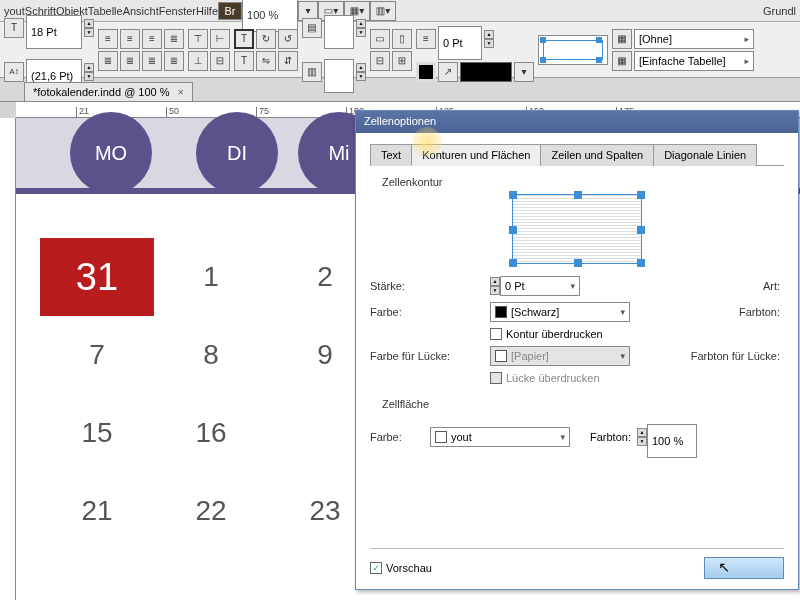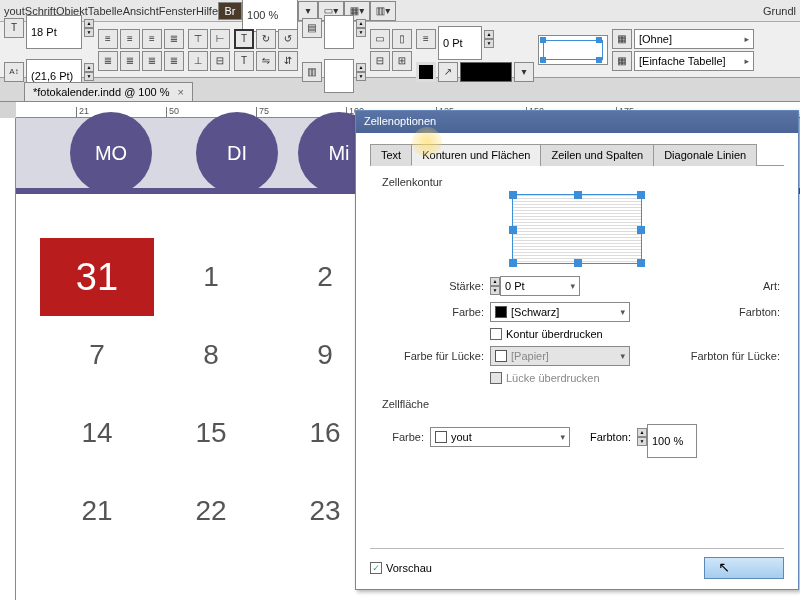--- a/index.html
+++ b/index.html
@@ -37,21 +37,21 @@
 .dialog { position: absolute; left: 355px; top: 110px; width: 444px; height: 480px; background: #ffffff; border: 1px solid #6688bb; box-shadow: 2px 2px 4px rgba(0,0,0,0.3); }
 .dlg-title { background: linear-gradient(#5a75a5, #4a6595); color: #fff; padding: 4px 8px; height: 22px; }
 .dlg-body { padding: 10px 14px; position: relative; height: calc(100% - 22px); }
 .tabs { display: flex; border-bottom: 1px solid #999; }
 .tab { padding: 4px 10px; border: 1px solid #999; border-bottom: none; background: #ddd; margin-right: -1px; position: relative; top: 1px; }
 .tab.active { background: #eee; border-bottom: 1px solid #eee; }
 .group-label { color: #333; margin: 10px 0 4px 12px; }
 .big-preview { width: 130px; height: 70px; border: 1.5px solid #3b8fd8; background: repeating-linear-gradient(#ddd, #ddd 1px, #fff 1px, #fff 3px); margin: 6px auto 12px; position: relative; }
 .big-preview .h { position: absolute; width: 8px; height: 8px; background: #3b8fd8; }
 .form-row { display: flex; align-items: center; margin: 6px 0; }
-.form-row label { width: 120px; text-align: right; padding-right: 6px; color: #333; }
+.form-row label { width: 120px; padding-right: 6px; color: #333; }
 .dd { border: 1px solid #888; background: #fff; height: 20px; padding: 0 4px; display: inline-flex; align-items: center; gap: 4px; min-width: 80px; position: relative; }
 .dd::after { content: '▾'; position: absolute; right: 4px; font-size: 9px; color: #555; }
 .dd.wide { min-width: 140px; }
 .dd.disabled { background: #e4e4e4; color: #888; }
 .sw { width: 12px; height: 12px; border: 1px solid #555; display: inline-block; }
 .sw.black { background: #000; }
 .sw.white { background: #fff; }
 .sw.grau { background: #fff; }
 .cb { width: 12px; height: 12px; border: 1px solid #666; background: #fff; display: inline-flex; align-items: center; justify-content: center; font-size: 9px; color: #2a6; margin-right: 4px; }
 .right-label { margin-left: auto; padding-right: 4px; color: #333; }
@@ -229,21 +229,20 @@
         <div class="cal-cell sel">31</div>
         <div class="cal-cell">1</div>
         <div class="cal-cell">2</div>
       </div>
       <div class="cal-row">
         <div class="cal-cell">7</div>
         <div class="cal-cell">8</div>
         <div class="cal-cell">9</div>
       </div>
       <div class="cal-row">
-        <div class="cal-cell">14</div>
         <div class="cal-cell">15</div>
         <div class="cal-cell">16</div>
       </div>
       <div class="cal-row">
         <div class="cal-cell">21</div>
         <div class="cal-cell">22</div>
         <div class="cal-cell">23</div>
       </div>
     </div>
   </div>

